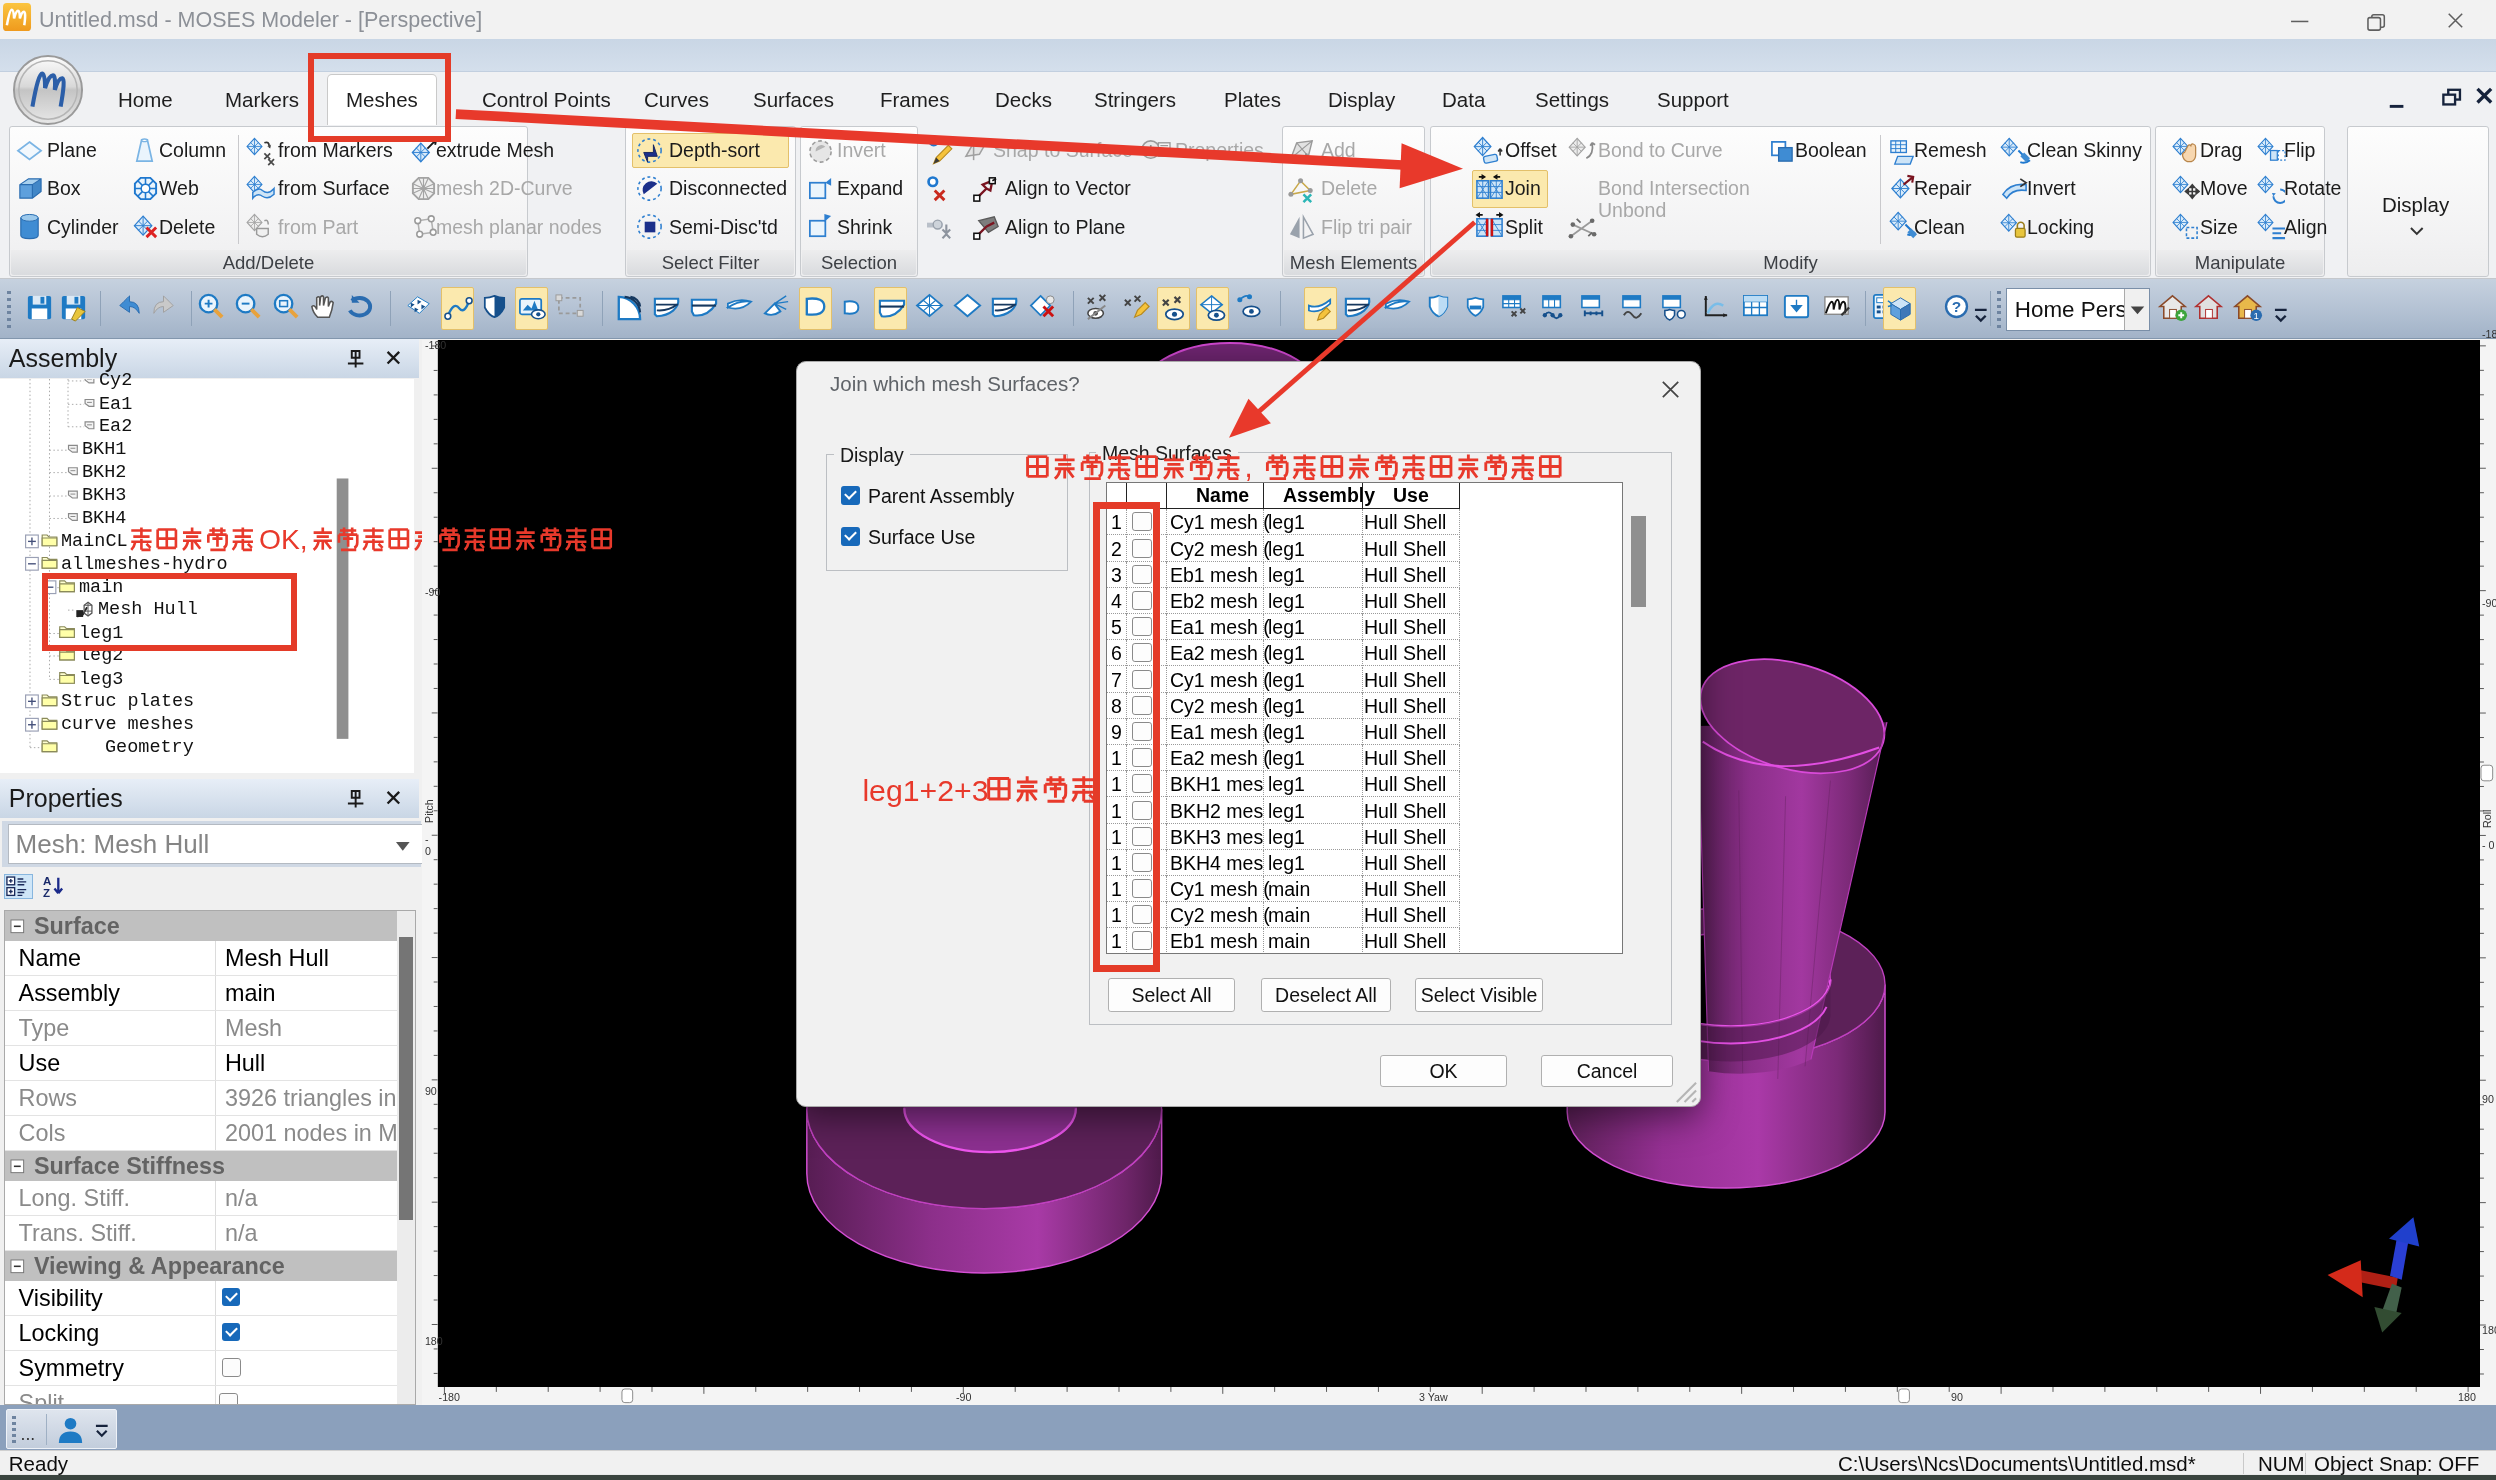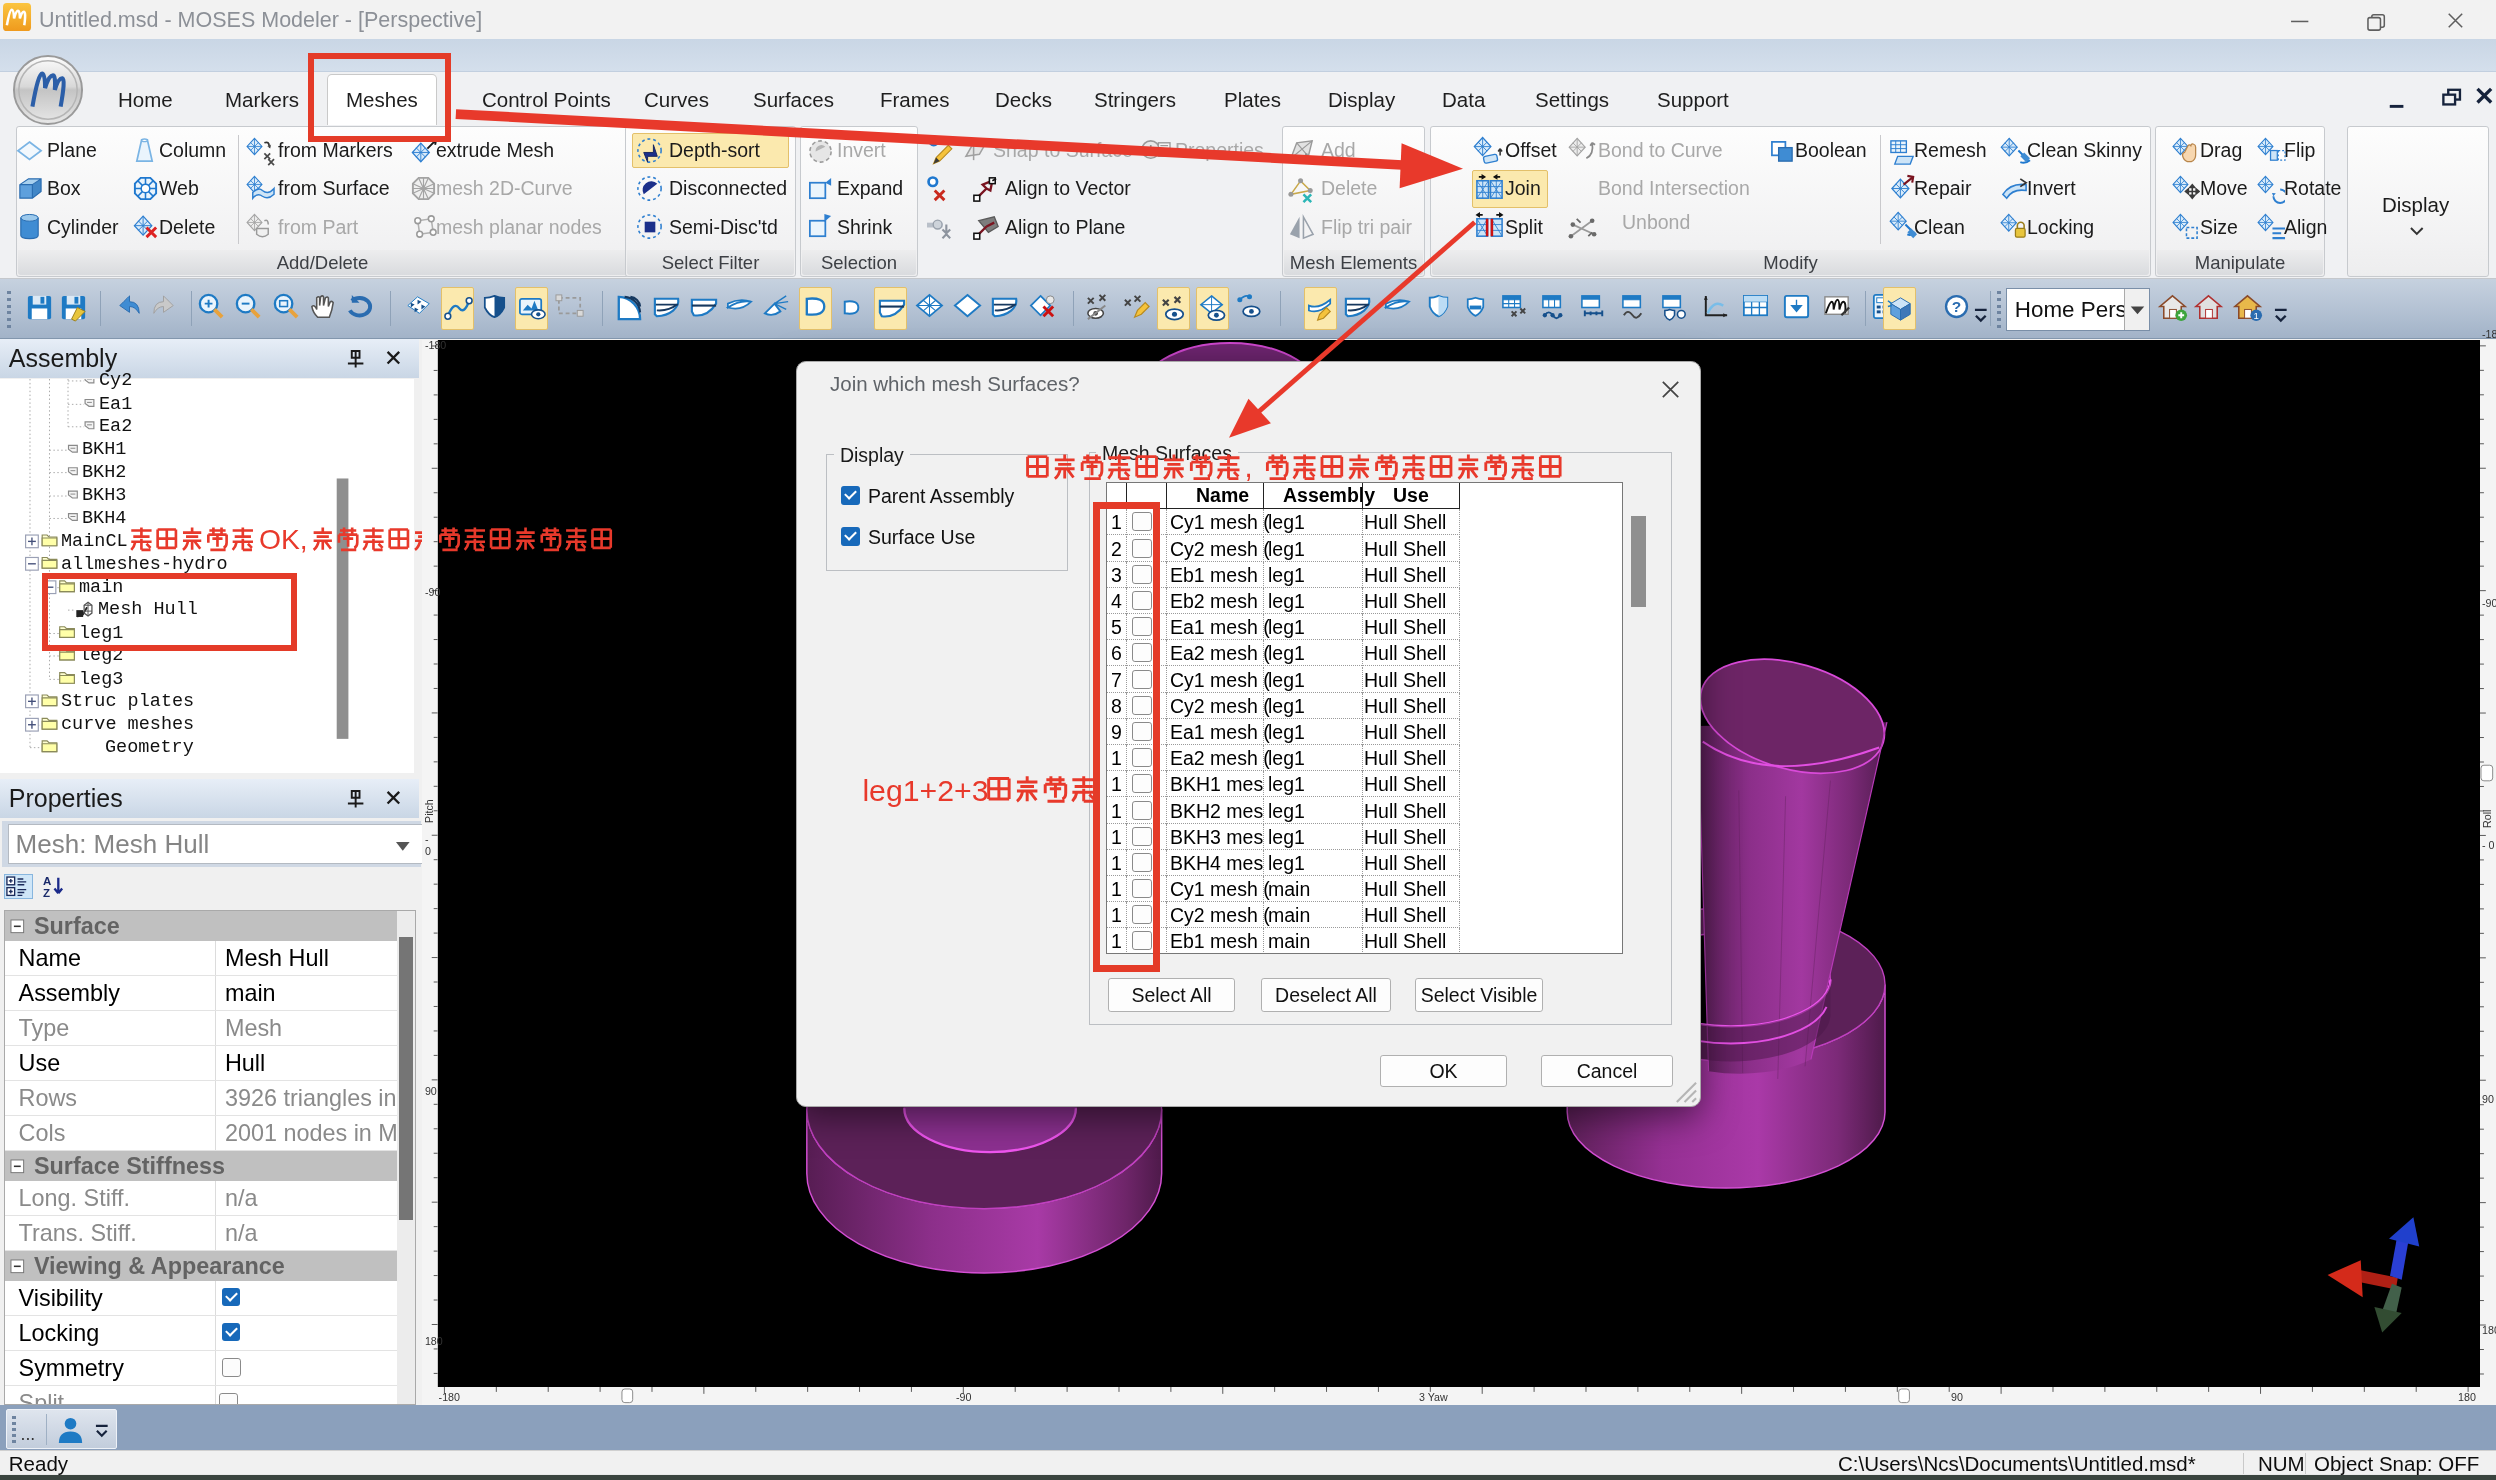--- a/index.html
+++ b/index.html
@@ -164,21 +164,21 @@
           <stop offset="0.5" stop-color="#c4c4c4"></stop>
           <stop offset="1" stop-color="#e8e8e8"></stop>
         </linearGradient>
       </defs>
       <circle cx="37" cy="42" r="35" fill="url(#cg)" stroke="#9a9a9a" stroke-width="2"></circle>
       <circle cx="37" cy="42" r="30" fill="none" stroke="#b5b5b5" stroke-width="1.5"></circle>
       <path d="M21 59 Q27 25 31 25 Q34 25 34 40 Q38 27 42 27 Q45 27 44 42 Q48 29 52 30 Q55 31 50 59" fill="none" stroke="#2b5ea8" stroke-width="4.2"></path>
     </svg>
   <div id="ribbon" class="abs">
 
-    <div class="grp" style="left:16px;width:613px;">
+    <div class="grp" style="left:9px;width:519px;">
         <div class="gcap">Add/Delete</div>
       </div>
     <div class="grp" style="left:625px;width:171px;">
         <div class="gcap">Select Filter</div>
       </div>
     <div class="grp" style="left:800px;width:118px;">
         <div class="gcap">Selection</div>
       </div>
     <div class="grp" style="left:1282px;width:143px;">
         <div class="gcap">Mesh Elements</div>
@@ -224,21 +224,21 @@
 
     <span class="ri dis" style="left:1321px;top:13.7px;">Add</span>
     <span class="ri dis" style="left:1321px;top:52px;">Delete</span>
     <span class="ri dis" style="left:1321px;top:91px;">Flip tri pair</span>
 
     <span class="ri" style="left:1505px;top:13.7px;">Offset</span>
     <span class="ri" style="left:1505px;top:52px;">Join</span>
     <span class="ri" style="left:1505px;top:91px;">Split</span>
     <span class="ri dis" style="left:1598px;top:13.7px;">Bond to Curve</span>
     <span class="ri dis" style="left:1598px;top:52px;">Bond Intersection</span>
-    <span class="ri dis" style="left:1598px;top:86px;margin-left:24px;">Unbond</span>
+    <span class="ri dis" style="left:1598px;top:74px;">Unbond</span>
     <span class="ri" style="left:1795px;top:13.7px;">Boolean</span>
     <span class="ri" style="left:1914px;top:13.7px;">Remesh</span>
     <span class="ri" style="left:1914px;top:52px;">Repair</span>
     <span class="ri" style="left:1914px;top:91px;">Clean</span>
     <span class="ri" style="left:2027px;top:13.7px;">Clean Skinny</span>
     <span class="ri" style="left:2027px;top:52px;">Invert</span>
     <span class="ri" style="left:2027px;top:91px;">Locking</span>
 
     <span class="ri" style="left:2200px;top:13.7px;">Drag</span>
     <span class="ri" style="left:2200px;top:52px;">Move</span>

